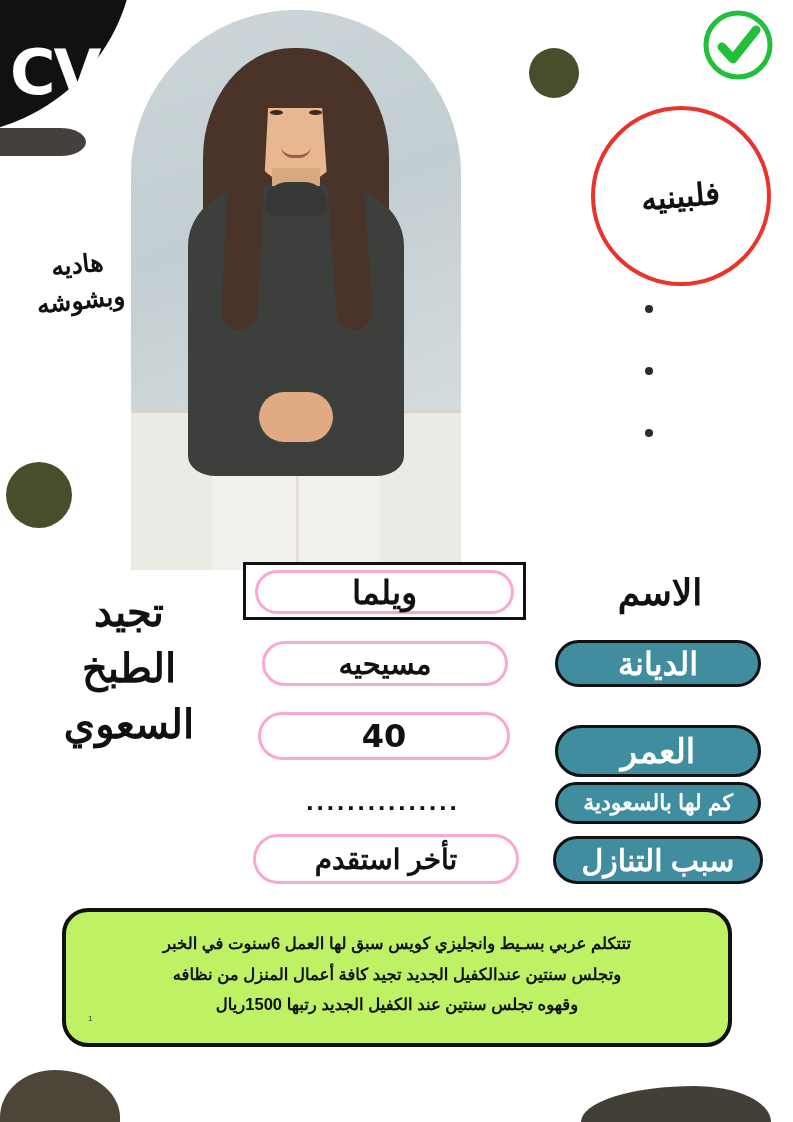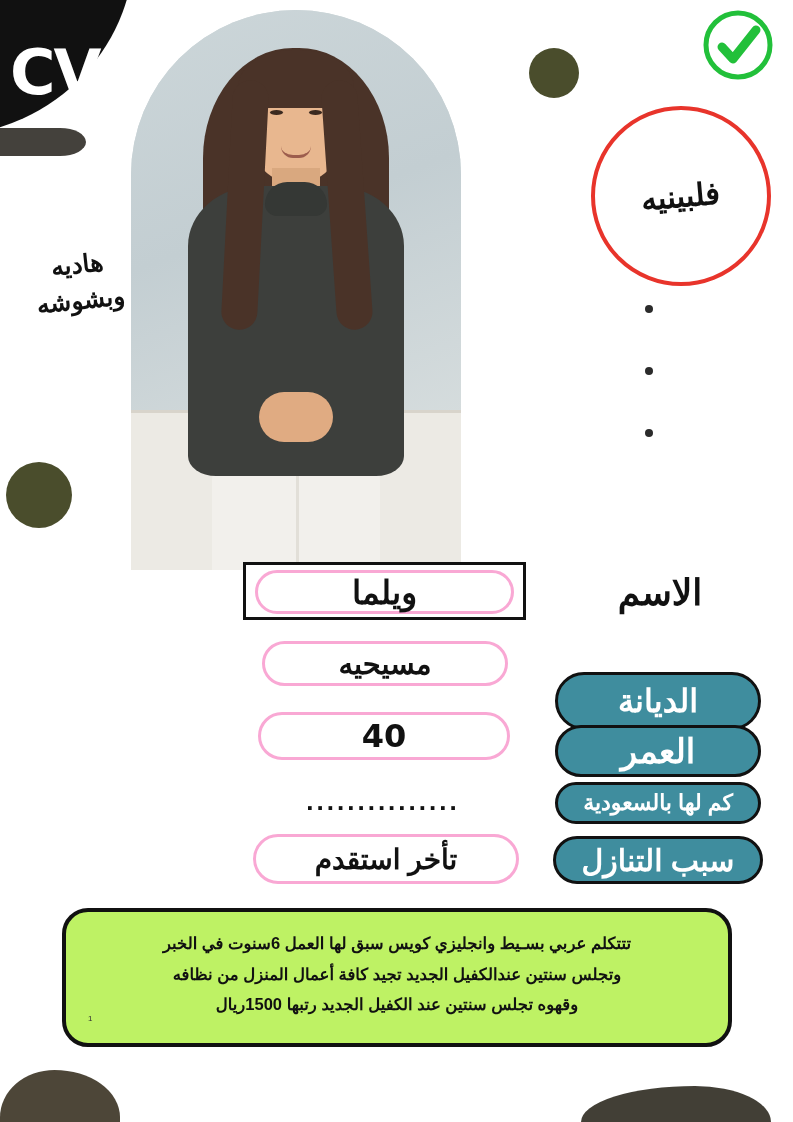--- a/index.html
+++ b/index.html
@@ -340,24 +340,24 @@
     top: 572px;
     right: 33px;
     width: 200px;
     text-align: center;
     font-size: 36px;
     font-weight: bold;
     color: #111;
   }
   .religion-label {
     position: absolute;
-    top: 672px;
+    top: 640px;
     right: 32px;
     width: 206px;
-    height: 58px;
+    height: 47px;
     font-size: 32px;
   }
   .age-label {
     position: absolute;
     top: 725px;
     right: 32px;
     width: 206px;
     height: 52px;
     font-size: 34px;
   }
@@ -493,20 +493,25 @@
     <div>هاديه</div>
     <div>وبشوشه</div>
   </div>
 
   <div class="bullets">
     <div class="dot"></div>
     <div class="dot"></div>
     <div class="dot"></div>
   </div>
 
+  <div class="skills-text">
+    <div>تجيد</div>
+    <div>الطبخ</div>
+    <div>السعوي</div>
+  </div>
 
   <div class="label-name">الاسم</div>
   <div class="pill teal religion-label">الديانة</div>
   <div class="pill teal age-label">العمر</div>
   <div class="pill teal ksa-label">كم لها بالسعودية</div>
   <div class="pill teal reason-label">سبب التنازل</div>
 
   <div class="name-box"></div>
   <div class="pill name-pill">ويلما</div>
   <div class="pill religion-pill">مسيحيه</div>

